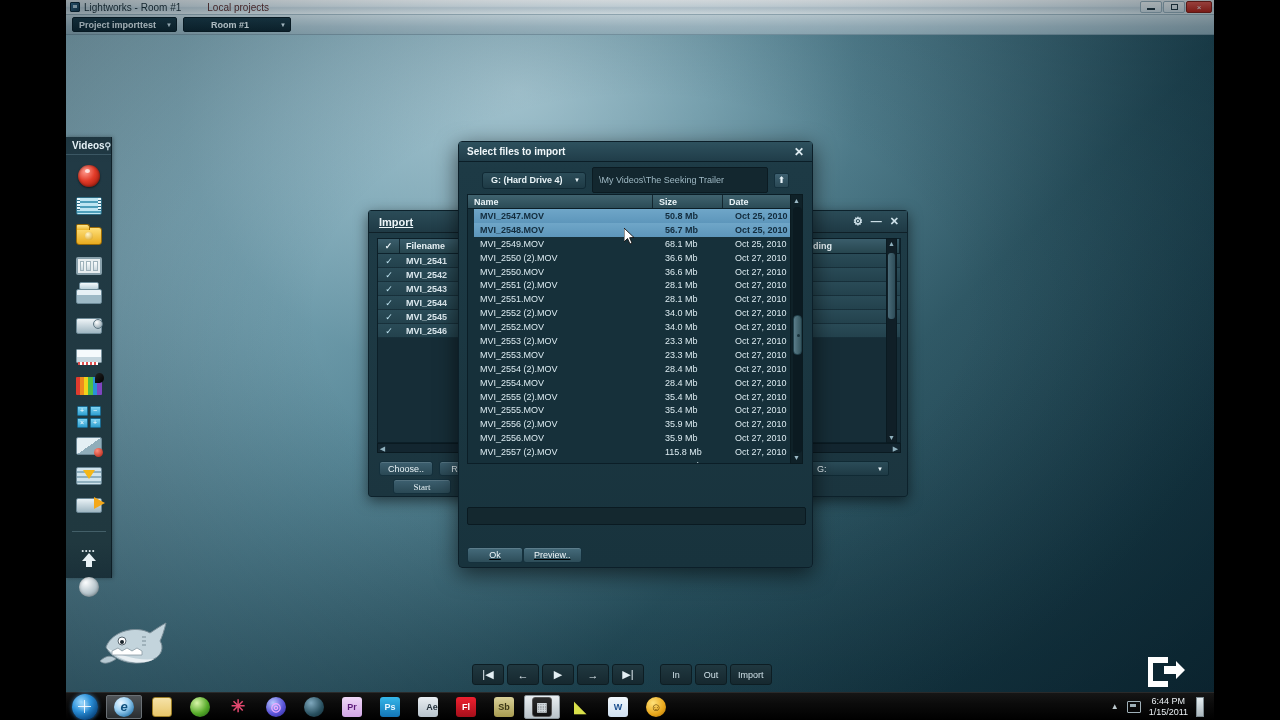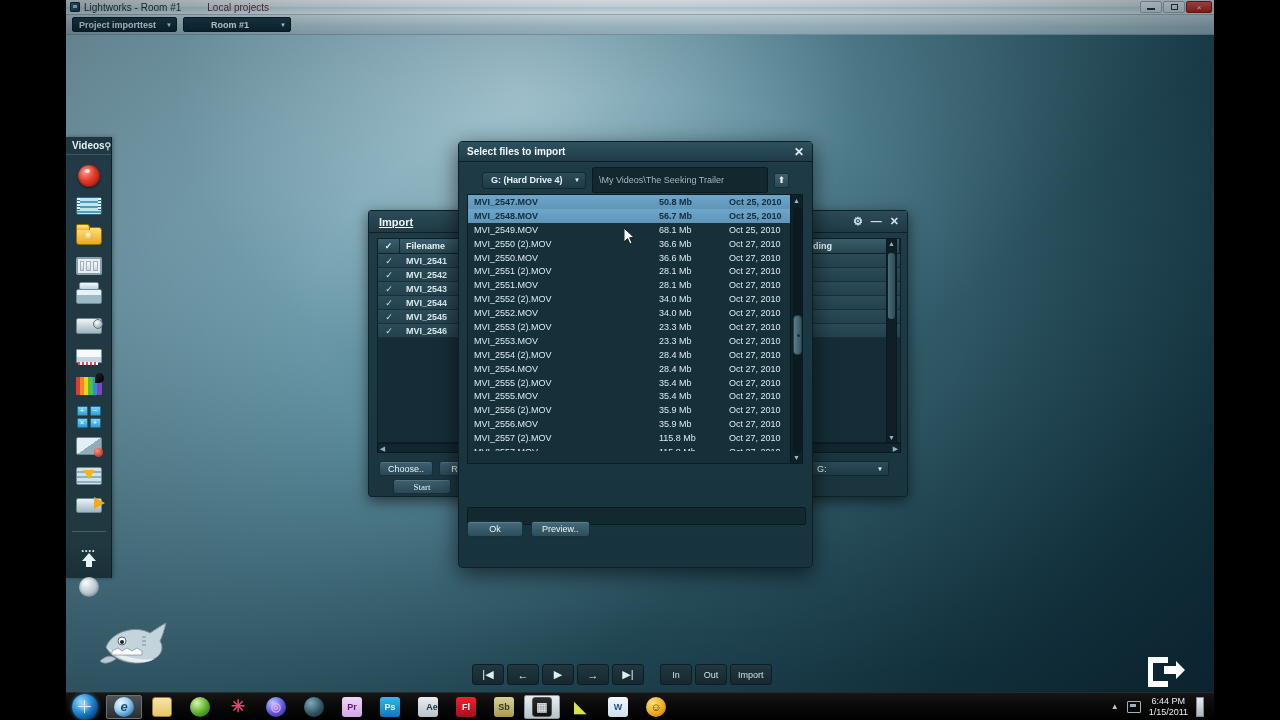--- a/index.html
+++ b/index.html
@@ -248,37 +248,37 @@
   .dlg-up{width:15px;height:15px;display:flex;align-items:center;justify-content:center;
     background:linear-gradient(to bottom,#3d6070,#2a4854);border:1px solid #14303c;border-radius:2px;
     color:#eaf5fa;font-size:9px;}
 
   .dlg-list{position:absolute;left:8px;top:52px;width:328px;height:270px;
     background:#16303a;border:1px solid #0b1e27;overflow:hidden;}
   .dl-head{height:14px;display:flex;align-items:center;color:#eaf4f8;font-size:9px;font-weight:bold;
     background:linear-gradient(to bottom,#40636f,#2b4b56);border-bottom:1px solid #0b1e27;}
   .dl-h{height:100%;display:flex;align-items:center;padding:0 6px;border-right:1px solid rgba(8,22,30,.75);}
   .dl-h.name{width:185px;} .dl-h.size{width:70px;} .dl-h.date{flex:1;border-right:none;}
-  .dl-rows{height:256px;overflow:hidden;}
+  .dl-rows{height:256px;overflow:hidden;margin-left:6px;}
   .dl-row{height:13.9px;display:flex;align-items:center;color:#dcebf1;font-size:9px;}
   .dl-row.sel{background:linear-gradient(to bottom,#6fa6c8,#5d96bb);color:#122b3c;font-weight:bold;}
   .dl-c{height:100%;display:flex;align-items:center;padding:0 6px;}
   .dl-c.name{width:185px;} .dl-c.size{width:70px;} .dl-c.date{flex:1;}
 
   .dlg-vscroll{position:absolute;right:9px;top:52px;width:13px;height:270px;
     background:#0f2128;border:1px solid #0a1a20;}
   .dlg-vscroll .ar{height:11px;line-height:11px;text-align:center;color:#9cb9c6;font-size:7px;}
   .dlg-vscroll .track{position:absolute;left:2px;top:12px;width:9px;height:246px;background:#0b1a21;border-radius:4px;}
   .dlg-vscroll .thumb{position:absolute;left:2px;top:120px;width:9px;height:40px;border-radius:4px;
     background:linear-gradient(to right,#5b7d8a,#36565f);border:1px solid #22414b;}
   .dlg-vscroll .thumb:after{content:"";position:absolute;left:3px;top:18px;width:3px;height:3px;border-radius:50%;background:#1a333c;}
 
   .dlg-input{position:absolute;left:8px;bottom:42px;width:339px;height:18px;
     background:#14282f;border:1px solid #0a1a21;border-radius:2px;}
-  .dlg-foot{position:absolute;left:8px;bottom:30px;display:flex;gap:8px;}
+  .dlg-foot{position:absolute;left:8px;bottom:4px;display:flex;text-decoration:underline;}
   .dlg-btn{height:16px;min-width:56px;padding:0 10px;display:flex;align-items:center;justify-content:center;
     font-size:9px;color:#eef6f9;
     background:linear-gradient(to bottom,#456b7b,#2d4d59);
     border:1px solid #15313d;border-radius:3px;box-shadow:inset 0 1px 0 rgba(255,255,255,.13);}
 
   
   .cursor{position:absolute;left:558px;top:228px;width:12px;height:18px;z-index:60;}
 
   
   .transport{position:absolute;left:406px;top:664px;display:flex;align-items:center;gap:3px;}
@@ -559,20 +559,25 @@
       <div class="dlg-path">
         <div class="dlg-drive">
           <span>G: (Hard Drive 4)</span>
           <span class="arw">▼</span>
         </div>
         <div class="dlg-pathbox">\My Videos\The Seeking Trailer</div>
         <div class="dlg-up">⬆</div>
       </div>
 
       <div class="dlg-list">
+        <div class="dl-head">
+          <div class="dl-h name">Name</div>
+          <div class="dl-h size">Size</div>
+          <div class="dl-h date">Date</div>
+        </div>
         <div class="dl-rows" id="file-rows">
             <div class="dl-row sel">
               <div class="dl-c name">MVI_2547.MOV</div>
               <div class="dl-c size">50.8 Mb</div>
               <div class="dl-c date">Oct 25, 2010</div>
             </div>
             <div class="dl-row sel">
               <div class="dl-c name">MVI_2548.MOV</div>
               <div class="dl-c size">56.7 Mb</div>
               <div class="dl-c date">Oct 25, 2010</div>

